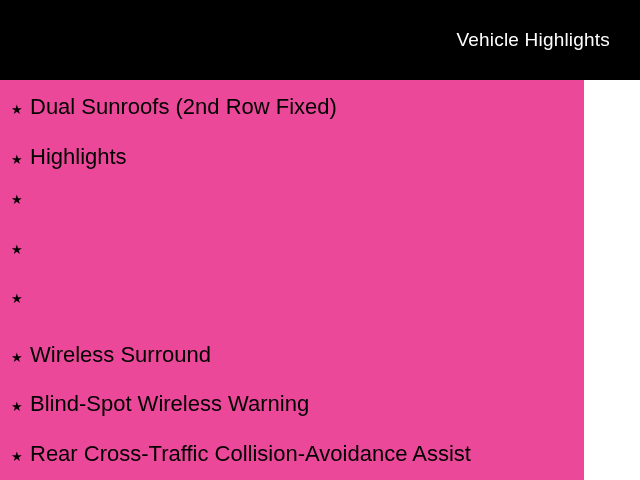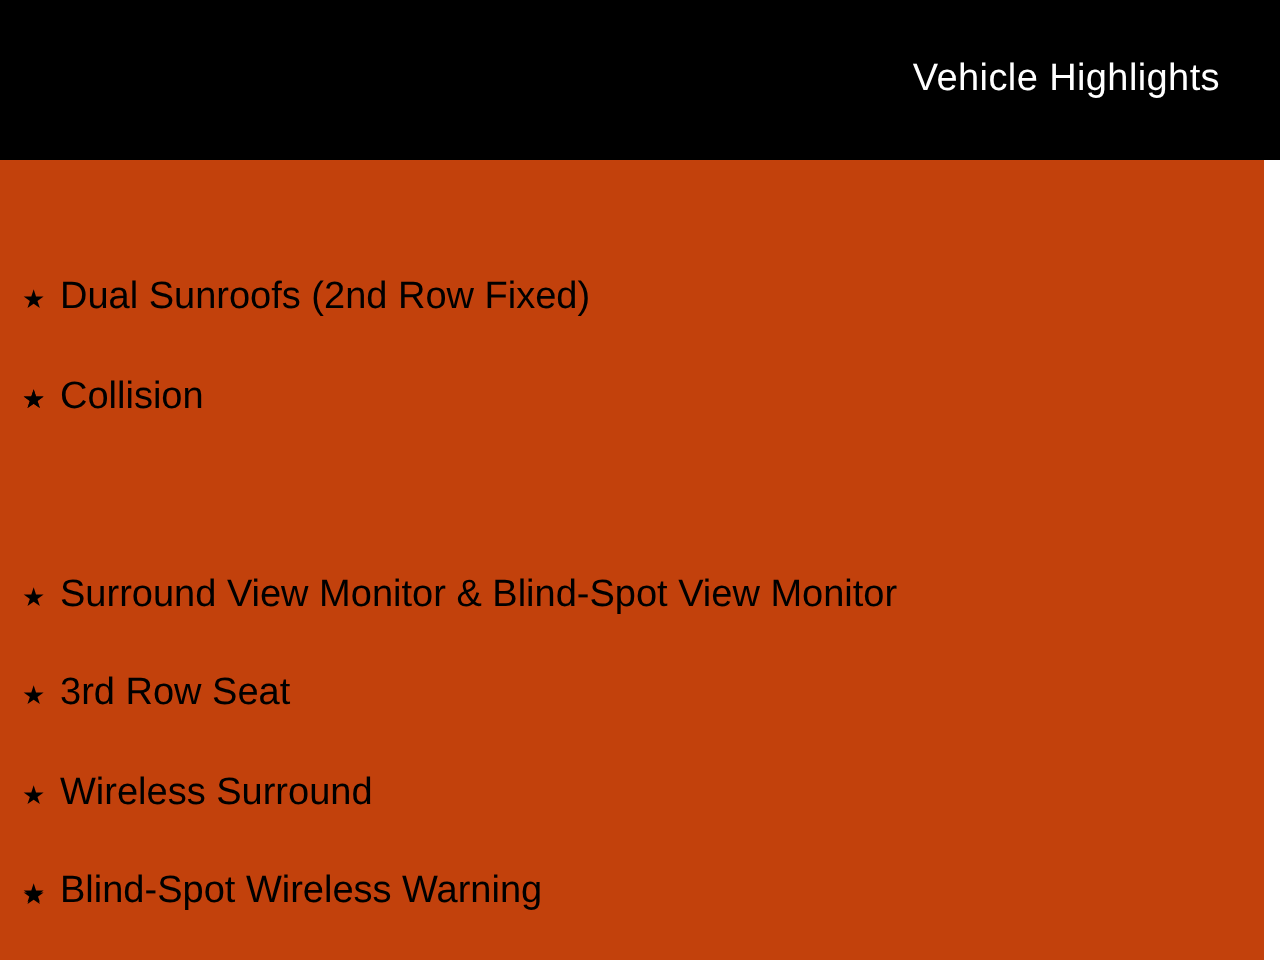--- a/index.html
+++ b/index.html
@@ -8,23 +8,23 @@
   }
   body {
     width: 640px;
     height: 480px;
     background: #ffffff;
     font-family: "Liberation Sans", sans-serif;
     overflow: hidden;
   }
   .page {
     position: relative;
-    width: 632px;
+    width: 584px;
     height: 480px;
-    background: #c2410c;
+    background: #ec4899;
     box-sizing: border-box;
   }
   .header-bar {
     position: relative;
     width: 640px;
     height: 80px;
     background: #000000;
     display: flex;
     align-items: center;
     justify-content: flex-end;
@@ -54,70 +54,68 @@
   .bullet-icon {
     color: #000000;
     font-size: 13px;
     line-height: 1;
     width: 19px;
     flex: 0 0 19px;
     text-align: left;
   }
   .highlight-label {
     color: #000000;
-    font-size: 19px;
+    font-size: 22px;
     font-weight: 400;
     white-space: nowrap;
-    margin-top: 44px;
   }
 </style>
 </head>
 <body>
 
 <div class="page">
 
   <div class="header-bar">
     <div class="header-title">Vehicle Highlights</div>
   </div>
 
   <ul class="highlights-list">
 
     <li class="highlight-item">
       <span class="bullet-icon">★</span>
       <span class="highlight-label">Dual Sunroofs (2nd Row Fixed)</span>
     </li>
 
     <li class="highlight-item">
       <span class="bullet-icon">★</span>
-      <span class="highlight-label">Collision</span>
+      <span class="highlight-label">Highlights</span>
     </li>
 
     <li class="highlight-item">
       <span class="bullet-icon">★</span>
     </li>
 
     <li class="highlight-item">
       <span class="bullet-icon">★</span>
-      <span class="highlight-label">Surround View Monitor &amp; Blind-Spot View Monitor</span>
     </li>
 
     <li class="highlight-item">
       <span class="bullet-icon">★</span>
-      <span class="highlight-label">3rd Row Seat</span>
     </li>
 
     <li class="highlight-item">
       <span class="bullet-icon">★</span>
       <span class="highlight-label">Wireless Surround</span>
     </li>
 
     <li class="highlight-item">
       <span class="bullet-icon">★</span>
       <span class="highlight-label">Blind-Spot Wireless Warning</span>
     </li>
 
     <li class="highlight-item">
       <span class="bullet-icon">★</span>
+      <span class="highlight-label">Rear Cross-Traffic Collision-Avoidance Assist</span>
     </li>
 
   </ul>
 
 </div>
 
 </body></html>

